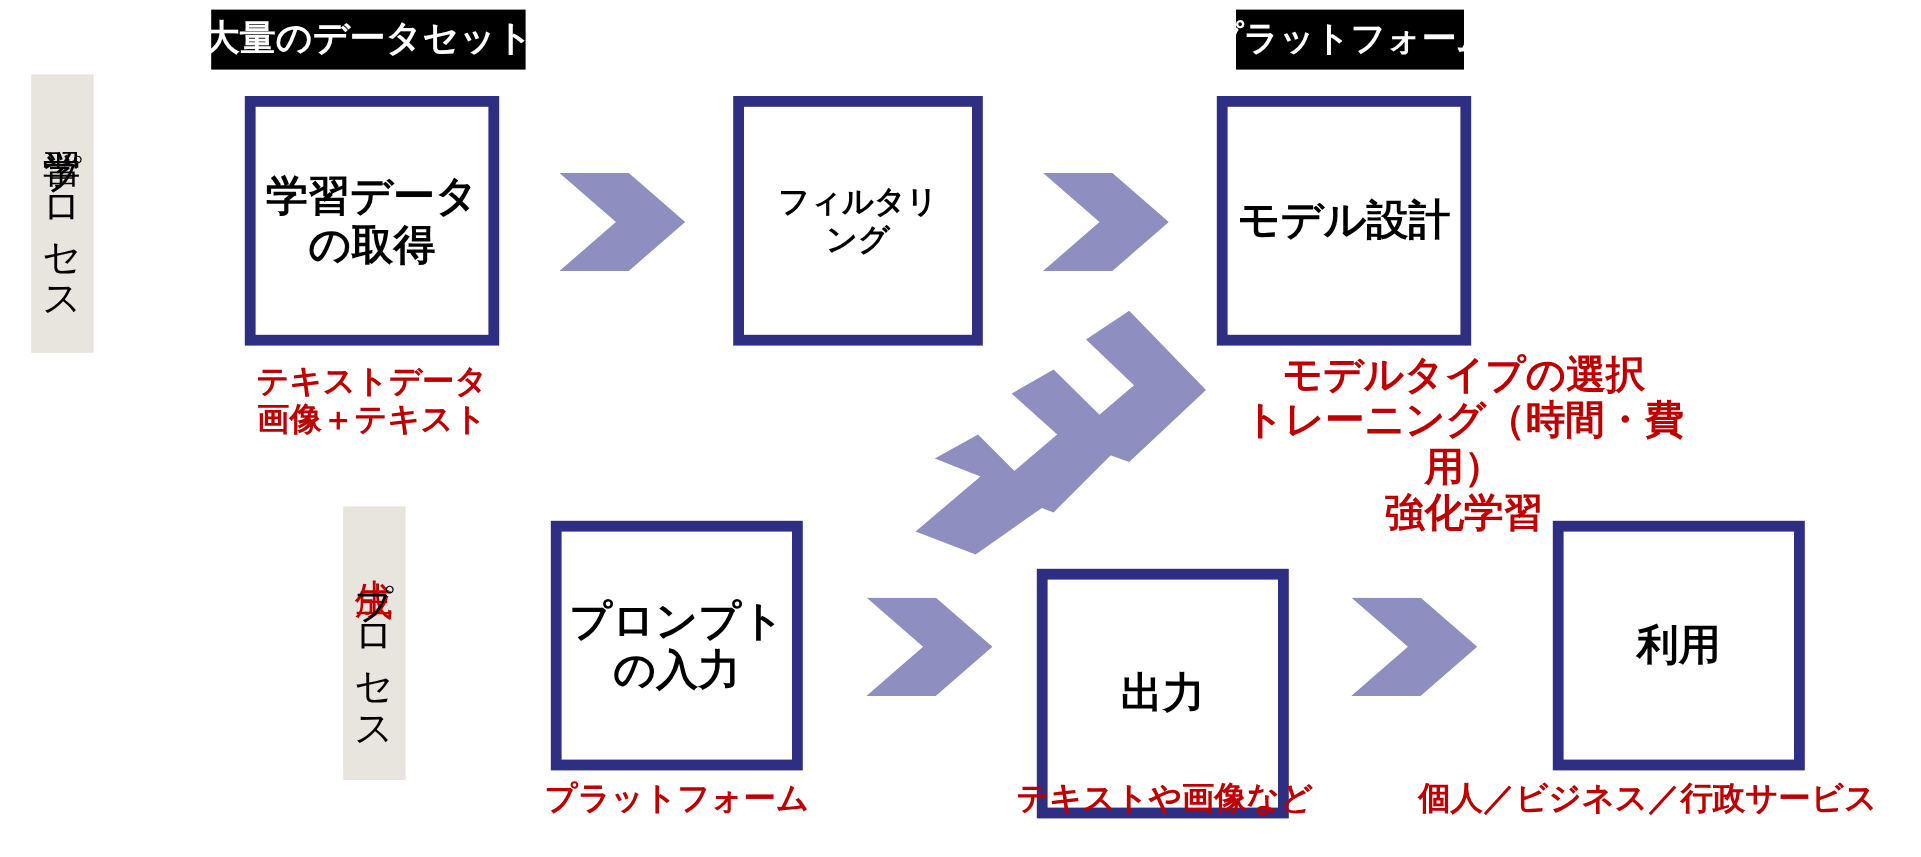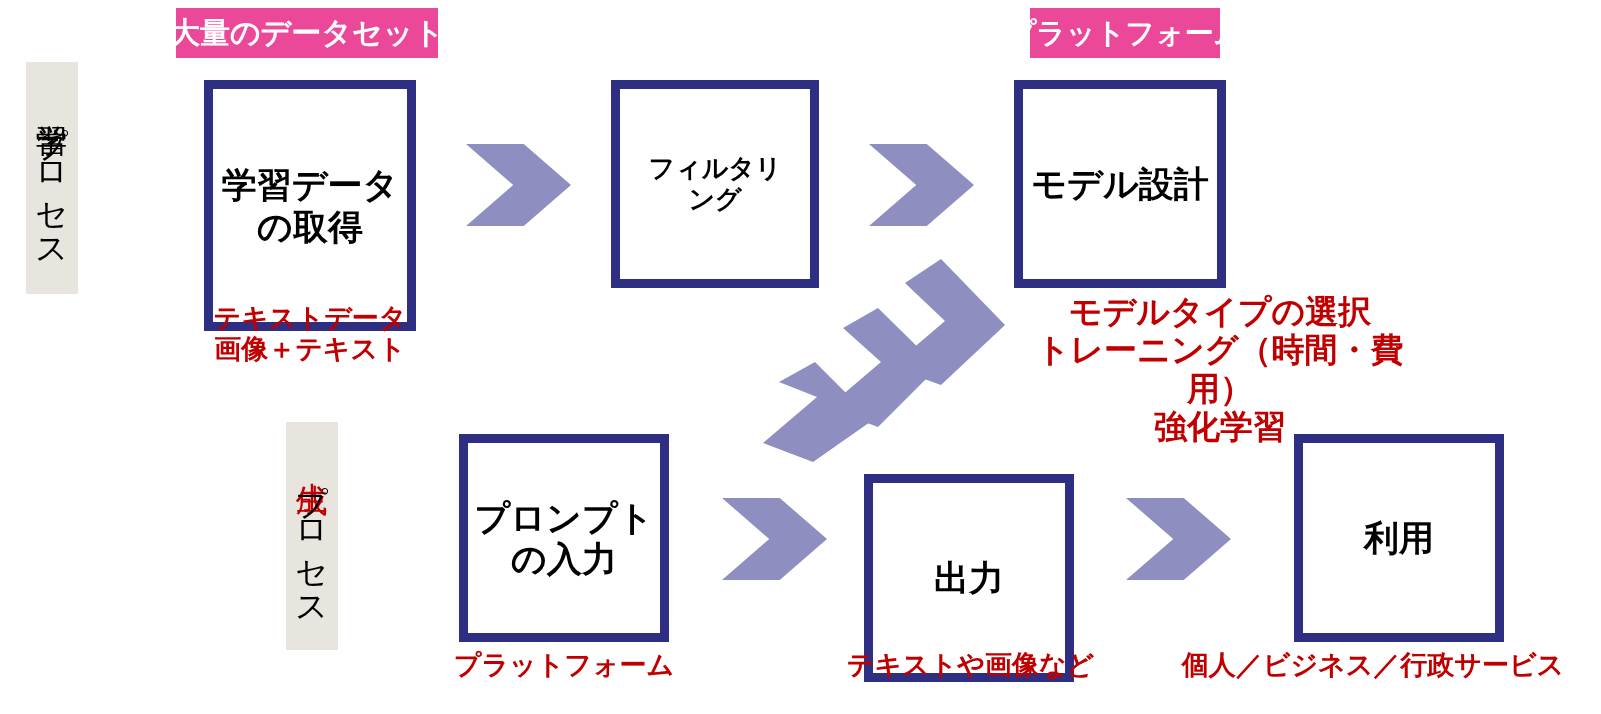--- a/index.html
+++ b/index.html
@@ -24,21 +24,21 @@
     font-weight:400;
     letter-spacing:2px;
     color:#000000;
     font-family:"Liberation Serif","DejaVu Serif",serif;
   }
   .vlabel .seg{display:block;}
 
   
   .badge{
     position:absolute;
-    background:#ec4899;
+    background:#000000;
     color:#ffffff;
     font-weight:bold;
     display:flex;
     align-items:center;
     justify-content:center;
     text-align:center;
     line-height:1;
     white-space:nowrap;
   }
 
@@ -97,21 +97,21 @@
   </div>
 
   <div class="badge" style="left:176px;top:8px;width:262px;height:50px;font-size:30px;">
     <span>大量のデータセット</span>
   </div>
 
   <div class="badge" style="left:1030px;top:8px;width:190px;height:50px;font-size:29px;">
     <span>プラットフォーム</span>
   </div>
 
-  <div class="pbox" style="left:204px;top:80px;width:212px;height:251px;">
+  <div class="pbox" style="left:204px;top:80px;width:212px;height:208px;">
     <span class="ptext" style="font-size:35px;">学習データ
 の取得</span>
   </div>
 
   <div class="pbox" style="left:611px;top:80px;width:208px;height:208px;">
     <span class="ptext" style="font-size:26px;">フィルタリ
 ング</span>
   </div>
 
   <div class="pbox" style="left:1014px;top:80px;width:212px;height:208px;">

